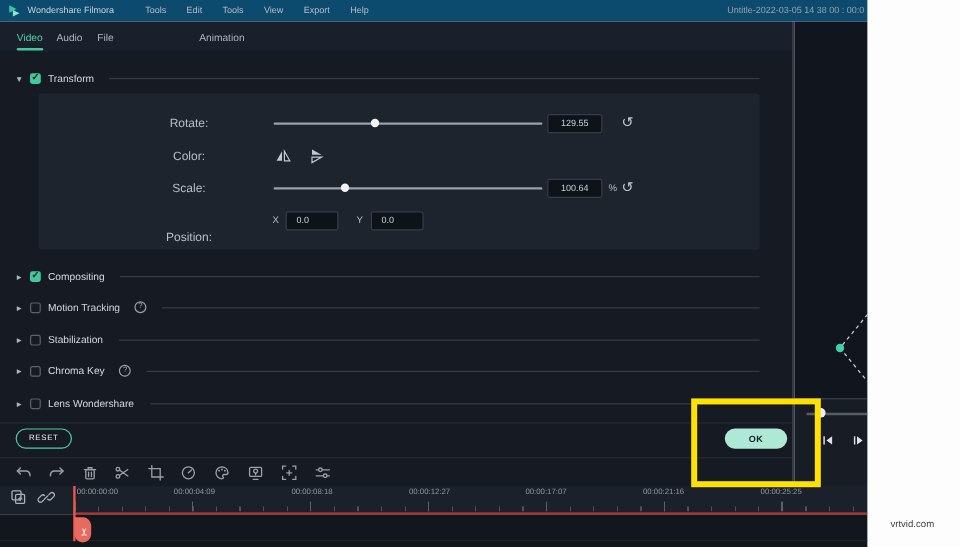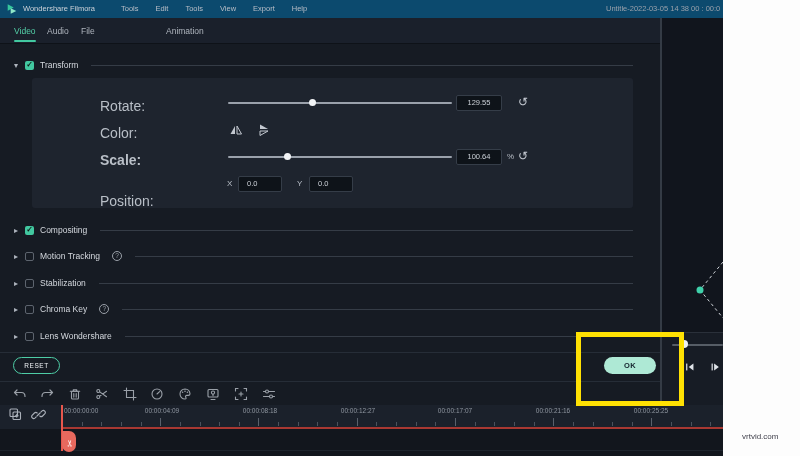--- a/index.html
+++ b/index.html
@@ -27,21 +27,21 @@
   .caret{width:11px;color:#aeb4bd;font-size:8px;flex:none;}
   .cbx{width:9px;height:9px;border-radius:2px;margin-right:6px;flex:none;position:relative;}
   .cbx.on{background:#42c8a0;}
   .cbx.on::after{content:"\2713";position:absolute;left:1.2px;top:-1px;font-size:8px;font-weight:bold;color:#0d1a16;}
   .cbx.off{border:1px solid #5d646e;background:transparent;}
   .seclabel{font-size:8.5px;color:#d4d8de;white-space:nowrap;}
   .helpq{width:10px;height:10px;border:1px solid #9aa0a8;border-radius:50%;color:#9aa0a8;font-size:6.5px;line-height:8px;text-align:center;margin-left:12px;flex:none;}
   .secline{flex:1;height:1px;background:#353c46;margin-left:13px;}
 
   #subpanel{left:32px;top:78px;width:601px;height:130px;background:#1e242e;border-radius:3px;}
-  .flabel{position:absolute;width:115px;text-align:left;font-size:14px;color:#b9bfc7;left:100px;}
+  .flabel{position:absolute;width:115px;text-align:center;font-size:10px;color:#b9bfc7;left:100px;}
   .slider-track{position:absolute;left:228px;width:224px;height:1.5px;background:#9aa1ab;border-radius:1px;}
   .slider-handle{position:absolute;width:7px;height:7px;border-radius:50%;background:#f2f4f6;top:-3px;}
   .valbox{position:absolute;width:46px;height:16px;background:#0e1319;border:1px solid #353d48;border-radius:2px;color:#ccd1d8;font-size:7.5px;text-align:center;line-height:14px;}
   .valbox.leftpad{text-align:left;padding-left:8px;}
   .reseticon{position:absolute;color:#c3c8d0;font-size:12px;line-height:12px;cursor:pointer;}
   .unit{position:absolute;font-size:8px;color:#b9bfc7;}
   .flipbtn{position:absolute;width:16px;height:14px;color:#c3c8d0;cursor:pointer;}
   .axlabel{position:absolute;font-size:8px;color:#b9bfc7;}
 
   
@@ -134,21 +134,21 @@
     </span>
     <span class="flipbtn" style="left:256px;top:79px;">
       <svg viewBox="0 0 14 14">
           <g transform="rotate(90 7 7)">
             <path d="M6 3 V11 H1.5 Z" fill="currentColor"></path>
             <path d="M8 3 V11 H12.5 Z" fill="none" stroke="currentColor" stroke-width="1"></path>
           </g>
         </svg>
     </span>
 
-    <span class="flabel" style="top:108px;font-weight:bold;">Scale:</span>
+    <span class="flabel" style="top:108px;">Scale:</span>
     <div class="slider-track" style="top:112px;">
       <div class="slider-handle" style="left:25%;"></div>
     </div>
     <div class="valbox" style="left:456px;top:105px;">100.64</div>
     <span class="unit" style="left:507px;top:108px;">%</span>
     <span class="reseticon" style="left:518px;top:106px;">↺</span>
 
     <span class="flabel" style="top:149px;">Position:</span>
     <span class="axlabel" style="left:227px;top:135px;">X</span>
     <div class="valbox leftpad" style="left:238px;top:132px;width:44px;">0.0</div>

